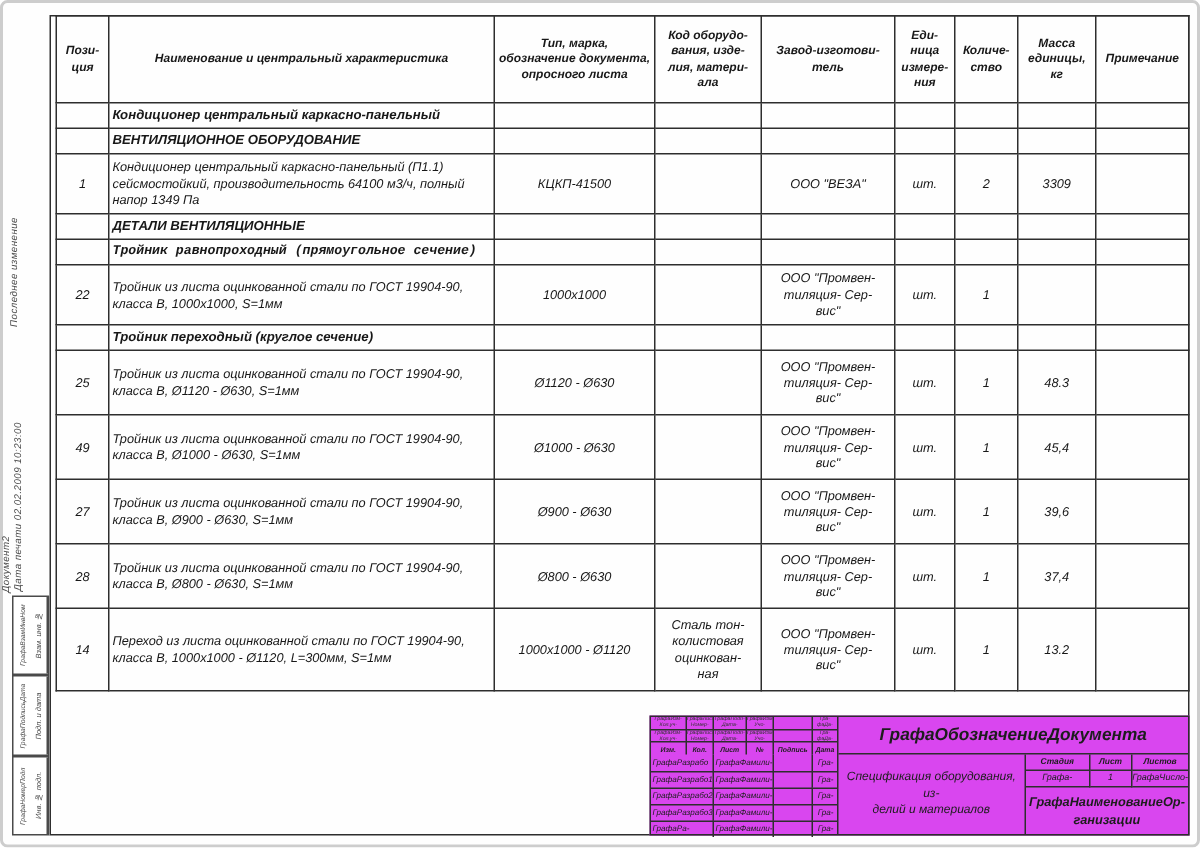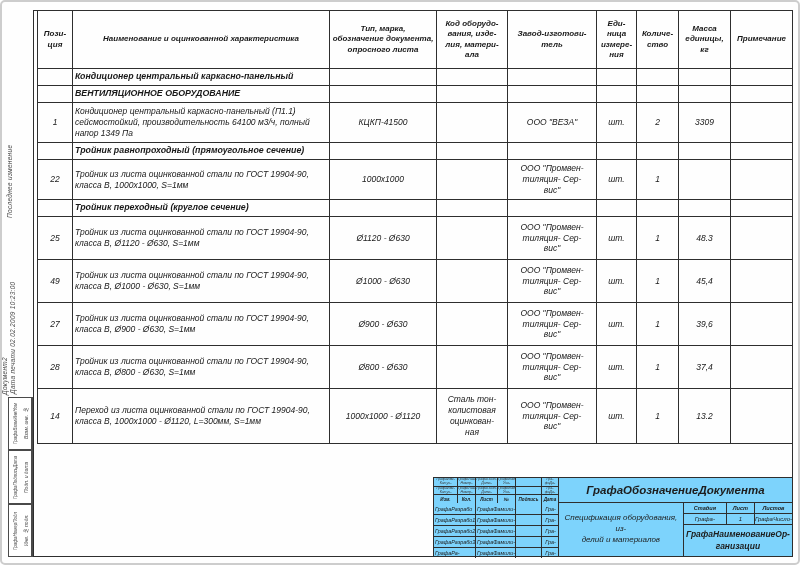--- a/index.html
+++ b/index.html
@@ -18,21 +18,21 @@
   .spec thead tr{height:58px;}
   .spec th{font-weight:700;font-size:8px;white-space:pre-line;text-align:center;font-style:italic;}
   .c-pos{text-align:center;}
   .c-name{text-align:left;padding:2px 5px;}
   .c-center{text-align:center;}
   .pre{white-space:pre-line;}
   tr.sec .c-name{font-weight:700;font-size:8.8px;}
 
   
   .stamp{position:absolute;left:433px;top:477px;width:360px;height:80px;border:1.5px solid #2e2e2e;
-    display:flex;box-sizing:border-box;background:#7dd3fc;}
+    display:flex;box-sizing:border-box;background:#d946ef;}
   .stamp-left{width:127px;border-right:1px solid #2e2e2e;display:flex;flex-direction:column;box-sizing:border-box;}
   .srow{display:flex;flex:0 0 auto;}
   .srow>div{border-right:1px solid #2e2e2e;border-top:1px solid #2e2e2e;box-sizing:border-box;overflow:hidden;}
   .srow:first-child>div{border-top:none;}
   .srow>div:last-child{border-right:none;}
   .rev{height:8px;font-size:3.5px;line-height:3.6px;color:#333;}
   .rev>div{white-space:pre-line;text-align:center;}
   .cw1{width:24px}.cw2{width:18px}.cw3{width:22px}.cw4{width:18px}.cw5{width:26px}.cw6{flex:1}
   .hrow{height:9px;font-size:4.6px;font-weight:700;}
   .hrow>div{display:flex;align-items:center;justify-content:center;}
@@ -97,21 +97,21 @@
     <col style="width:89px">
       <col style="width:40px">
       <col style="width:42px">
       <col style="width:52px">
       <col style="width:62px">
   </colgroup>
   <thead>
     <tr>
       <th>Пози-
 ция</th>
-      <th>Наименование и оцинкованной характеристика</th>
+      <th>Наименование и центральный характеристика</th>
       <th>Тип, марка,
 обозначение документа,
 опросного листа</th>
       <th>Код оборудо-
 вания, изде-
 лия, матери-
 ала</th>
       <th>Завод-изготови-
 тель</th>
       <th>Еди-
@@ -154,20 +154,31 @@
         <td class="c-name">Кондиционер центральный каркасно-панельный (П1.1) сейсмостойкий, производительность 64100 м3/ч, полный напор 1349 Па</td>
         <td class="c-center">КЦКП-41500</td>
         <td class="c-center pre"></td>
         <td class="c-center pre">ООО "ВЕЗА"</td>
         <td class="c-center">шт.</td>
         <td class="c-center">2</td>
         <td class="c-center">3309</td>
         <td class="c-center"></td>
       </tr>
       <tr class="sec" style="height: 17px;">
+        <td class="c-pos"></td>
+        <td class="c-name">ДЕТАЛИ ВЕНТИЛЯЦИОННЫЕ</td>
+        <td class="c-center"></td>
+        <td class="c-center pre"></td>
+        <td class="c-center pre"></td>
+        <td class="c-center"></td>
+        <td class="c-center"></td>
+        <td class="c-center"></td>
+        <td class="c-center"></td>
+      </tr>
+      <tr class="sec" style="height: 17px; font-family: Liberation Mono, monospace;">
         <td class="c-pos"></td>
         <td class="c-name">Тройник равнопроходный (прямоугольное сечение)</td>
         <td class="c-center"></td>
         <td class="c-center pre"></td>
         <td class="c-center pre"></td>
         <td class="c-center"></td>
         <td class="c-center"></td>
         <td class="c-center"></td>
         <td class="c-center"></td>
       </tr>

